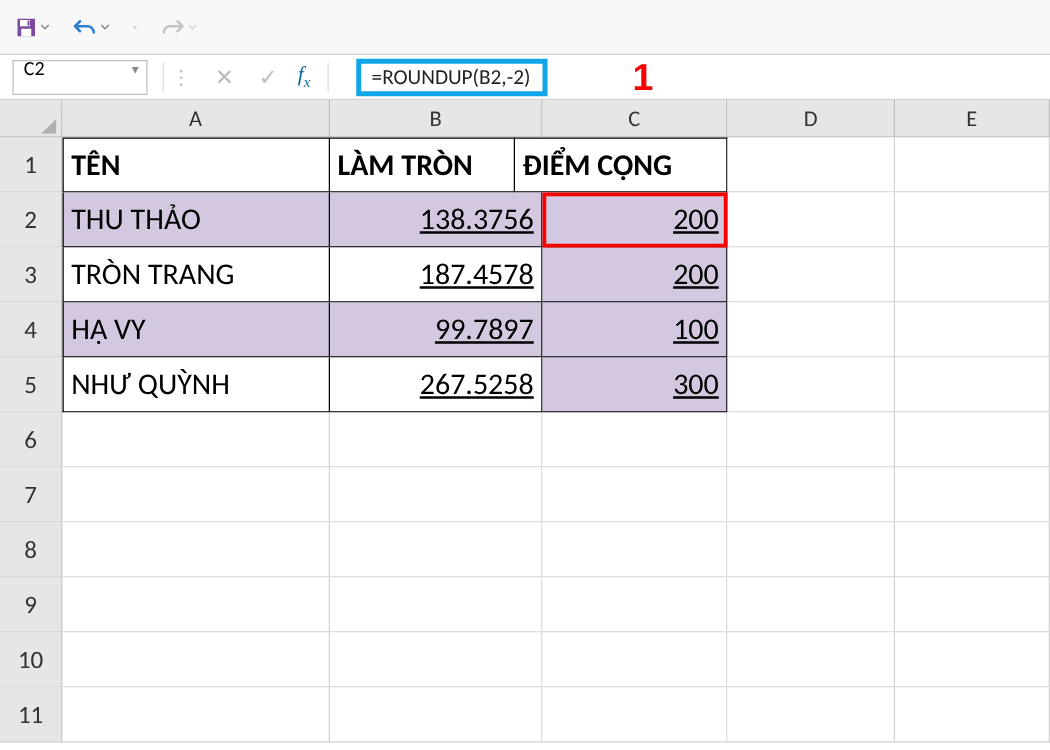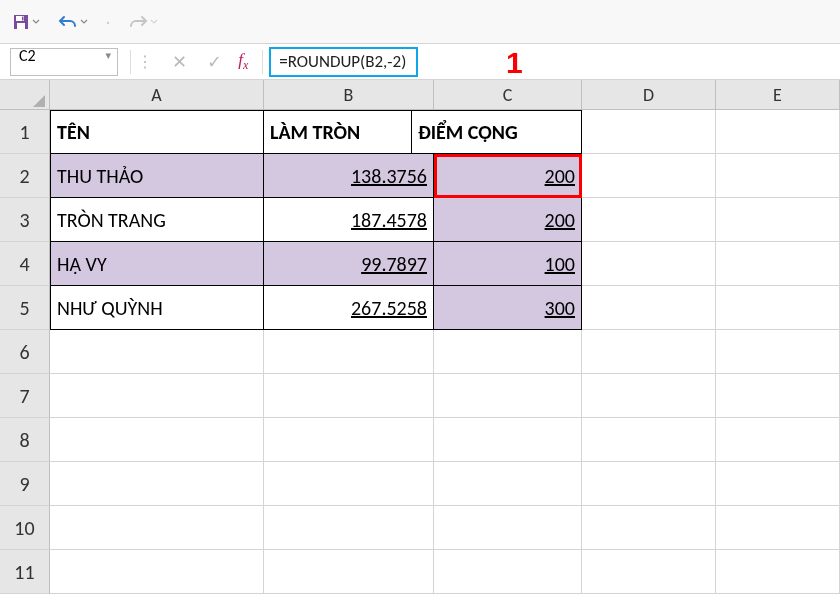--- a/index.html
+++ b/index.html
@@ -47,26 +47,26 @@
     background: #fff;
   }
   .namebox .dd { color: #888; font-size: 11px; }
   .fx-sep { width: 1px; height: 24px; background: #ddd; margin: 0 6px; }
   .fx-dots { color: #bbb; letter-spacing: 1px; margin-right: 8px; }
   .fx-cancel, .fx-enter {
     color: #bbb;
     margin: 0 10px;
     font-size: 18px;
   }
-  .fx-symbol { font-style: italic; font-family: 'Times New Roman', serif; font-size: 17px; margin: 0 8px 0 6px; color: #be185d; }
+  .fx-symbol { font-style: italic; font-family: 'Times New Roman', serif; font-size: 17px; margin: 0 8px 0 6px; color: #0369a1; }
   .fx-sub { font-size: 12px; vertical-align: sub; }
   .formula-box {
-    border: 2px solid #0ea5e9;
+    border: 4px solid #0ea5e9;
     padding: 2px 10px 2px 8px;
-    margin-left: 0;
+    margin-left: 16px;
     font-size: 17px;
     color: #222;
     display: flex;
     align-items: center;
     height: 30px;
   }
   .callout-1 {
     position: absolute;
     color: #fb0000;
     font-weight: 700;
@@ -126,21 +126,21 @@
     display: flex;
     height: 44px;
   }
   .header-row-grid { height: 30px; }
   .cell {
     border-right: 1px solid #d4d4d4;
     border-bottom: 1px solid #d4d4d4;
     display: flex;
     align-items: center;
     padding: 0 6px;
-    font-size: 20px;
+    font-size: 24px;
     color: #000;
     background: #fff;
     overflow: hidden;
   }
   .cell.header-cell {
     font-weight: 700;
     border-right: 1px solid #000;
     border-bottom: 1px solid #000;
     background: #fff;
   }

